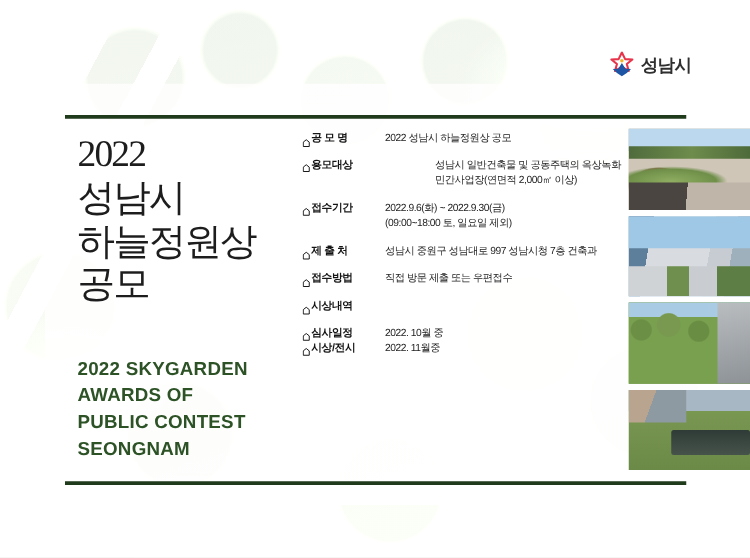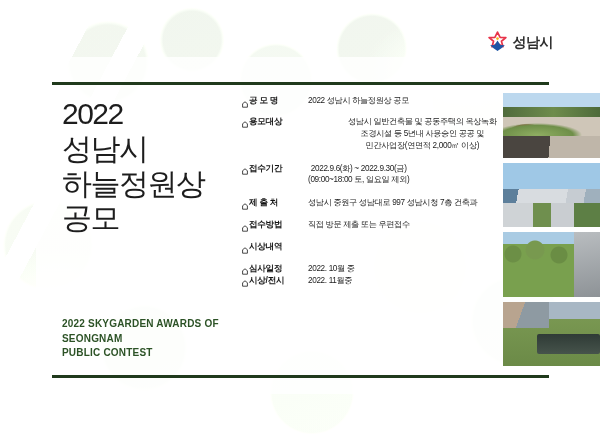--- a/index.html
+++ b/index.html
@@ -35,21 +35,21 @@
       radial-gradient(circle at 52% 88%,rgba(150,170,140,.4) 0 8%,rgba(150,170,140,0) 9%),
       radial-gradient(circle at 86% 72%,rgba(142,164,134,.45) 0 7%,rgba(142,164,134,0) 8%),
       radial-gradient(circle at 70% 60%,rgba(156,174,146,.35) 0 9%,rgba(156,174,146,0) 10%),
       linear-gradient(160deg,#cfd8c6 0%,#d9e0cf 35%,#d3dbc8 60%,#dde3d4 100%);
     filter:saturate(.45) brightness(1.28);
   }
   .bg-wash{position:absolute;inset:0;background:rgba(255,255,255,.42);}
 
   
   .card{
-    position:absolute;left:36px;top:57px;width:529px;height:337px;
+    position:absolute;left:36px;top:67px;width:529px;height:337px;
     background:rgba(255,255,255,.80);
     box-shadow:0 0 0 0 rgba(0,0,0,0);
   }
 
   
   .logo-wrap{
     position:absolute;right:12px;top:-26px;
     display:flex;align-items:center;gap:5px;
   }
   .logo-mark{width:21px;height:21px;display:block;}
@@ -64,41 +64,41 @@
   .rule.bottom{bottom:16px;}
 
   
   .inner{position:absolute;left:16px;right:16px;top:36px;bottom:28px;display:flex;}
 
   
   .left{width:176px;flex:none;position:relative;padding-left:10px;box-sizing:border-box;}
   .title{
     font-size:30px;line-height:1.16;color:#1d1d1d;font-weight:500;
     letter-spacing:-1.5px;margin-top:4px;
-    font-family:Liberation Sans, sans-serif;
+    font-family:Liberation Serif, serif;
   }
   .title .ln{display:block;white-space:nowrap;}
   .subtitle{
     position:absolute;left:10px;bottom:6px;
-    font-size:10px;line-height:1.42;font-weight:bold;letter-spacing:.2px;
+    font-size:15px;line-height:1.42;font-weight:bold;letter-spacing:.2px;
     color:#2c5226;
   }
   .subtitle .ln{display:block;}
 
   
   .middle{flex:1;padding-left:14px;padding-top:2px;box-sizing:border-box;}
   .row{display:flex;align-items:flex-start;margin-bottom:9px;}
   .row .label{
     width:66px;flex:none;display:flex;align-items:flex-end;gap:1px;
     font-size:8.6px;font-weight:bold;color:#141414;letter-spacing:-.3px;
     line-height:1.35;white-space:nowrap;
   }
   .mk{flex:none;display:inline-block;width:6px;height:7px;margin-top:1px;}
   .row .value{
-    font-size:8.2px;color:#1c1c1c;line-height:1.45;letter-spacing:-.35px;text-align:center;
+    font-size:8.2px;color:#1c1c1c;line-height:1.45;letter-spacing:-.35px;
   }
   .row .value .ln{display:block;white-space:nowrap;}
 
   
   .row.r-target{margin-bottom:11px;gap:40px;}
   .row.r-period{margin-bottom:11px;}
   .row.r-submit{margin-bottom:10px;}
   .row.r-method{margin-bottom:10px;}
   .row.r-prize{margin-bottom:10px;}
   .row.r-review{margin-bottom:0;}
@@ -191,22 +191,22 @@
 
     <div class="left">
       <div class="title">
         <span class="ln">2022</span>
         <span class="ln">성남시</span>
         <span class="ln">하늘정원상</span>
         <span class="ln">공모</span>
       </div>
       <div class="subtitle">
         <span class="ln">2022 SKYGARDEN AWARDS OF</span>
+        <span class="ln">PUBLIC CONTEST</span>
         <span class="ln">SEONGNAM</span>
-        <span class="ln">PUBLIC CONTEST</span>
       </div>
     </div>
 
     <div class="middle">
 
       <div class="row r-name">
         <div class="label">
           <span class="mk">
             <svg viewBox="0 0 10 11" width="6" height="7">
                 <path d="M5 1 L9 4.2 L9 10 L1 10 L1 4.2 Z" fill="none" stroke="#141414" stroke-width="1.3"></path>
@@ -223,21 +223,20 @@
         <div class="label">
           <span class="mk">
             <svg viewBox="0 0 10 11" width="6" height="7">
                 <path d="M5 1 L9 4.2 L9 10 L1 10 L1 4.2 Z" fill="none" stroke="#141414" stroke-width="1.3"></path>
               </svg>
           </span>
           <span>용모대상</span>
         </div>
         <div class="value">
           <span class="ln">성남시 일반건축물 및 공동주택의 옥상녹화</span>
-          <span class="ln">조경시설 등 5년내 사용승인 공공 및</span>
           <span class="ln">민간사업장(연면적 2,000㎡ 이상)</span>
         </div>
       </div>
 
       <div class="row r-period">
         <div class="label">
           <span class="mk">
             <svg viewBox="0 0 10 11" width="6" height="7">
                 <path d="M5 1 L9 4.2 L9 10 L1 10 L1 4.2 Z" fill="none" stroke="#141414" stroke-width="1.3"></path>
               </svg>

